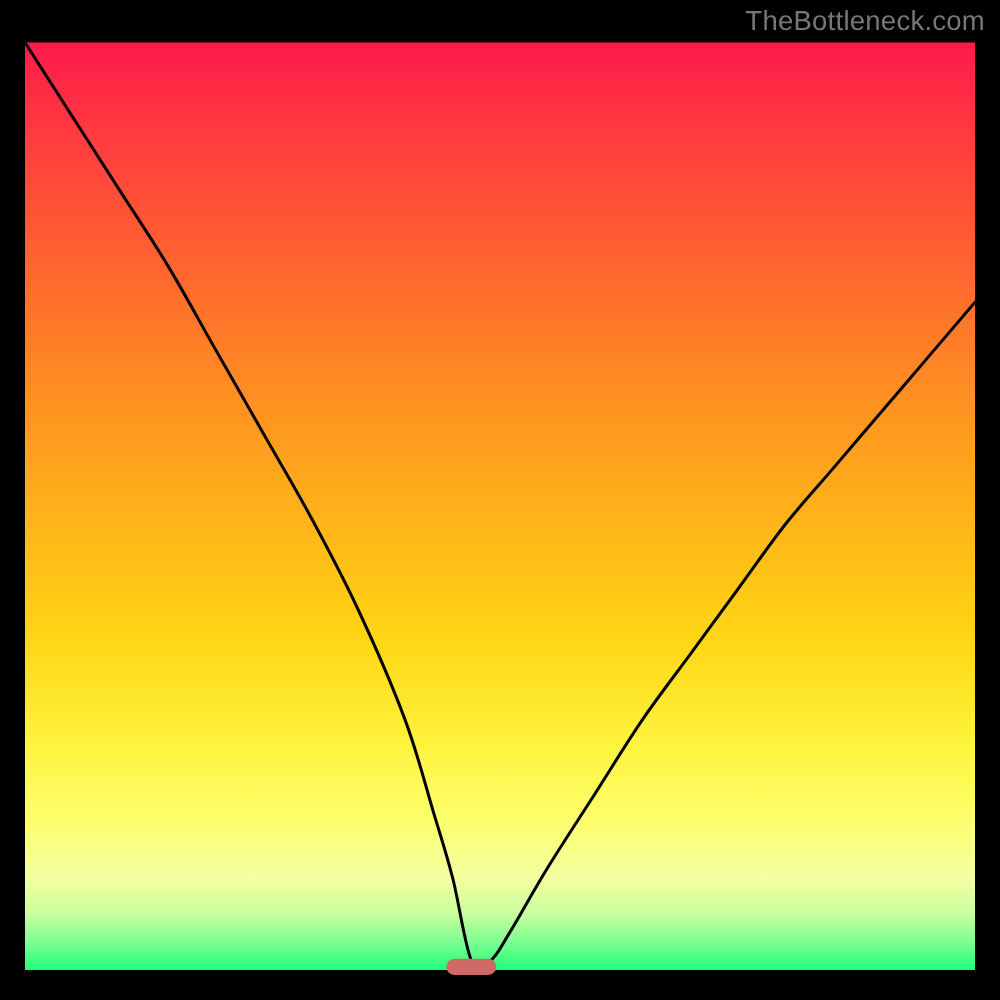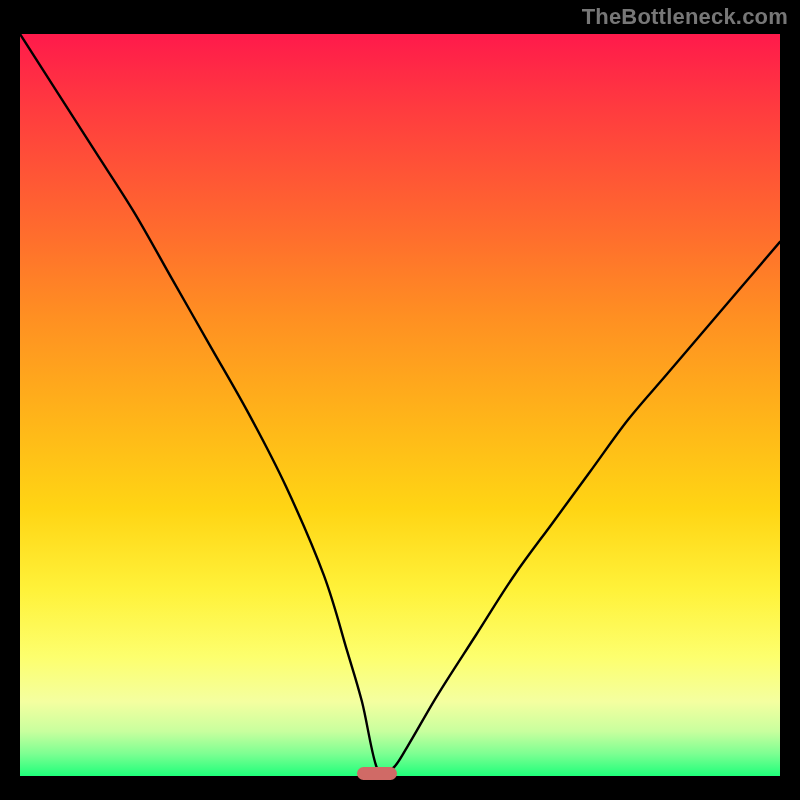--- a/index.html
+++ b/index.html
@@ -17,21 +17,21 @@
     height: 800px;
     background: #000;
   }
   .attribution {
     position: absolute;
     top: 4px;
     right: 12px;
     color: #777;
     font-size: 22px;
     letter-spacing: 0.2px;
-    font-weight: 700;
+    font-weight: 400;
   }
   .plot {
     position: absolute;
     left: 20px;
     top: 34px;
     width: 760px;
     height: 742px;
     background: linear-gradient(
       to bottom,
       #ff1a4b 0%,

